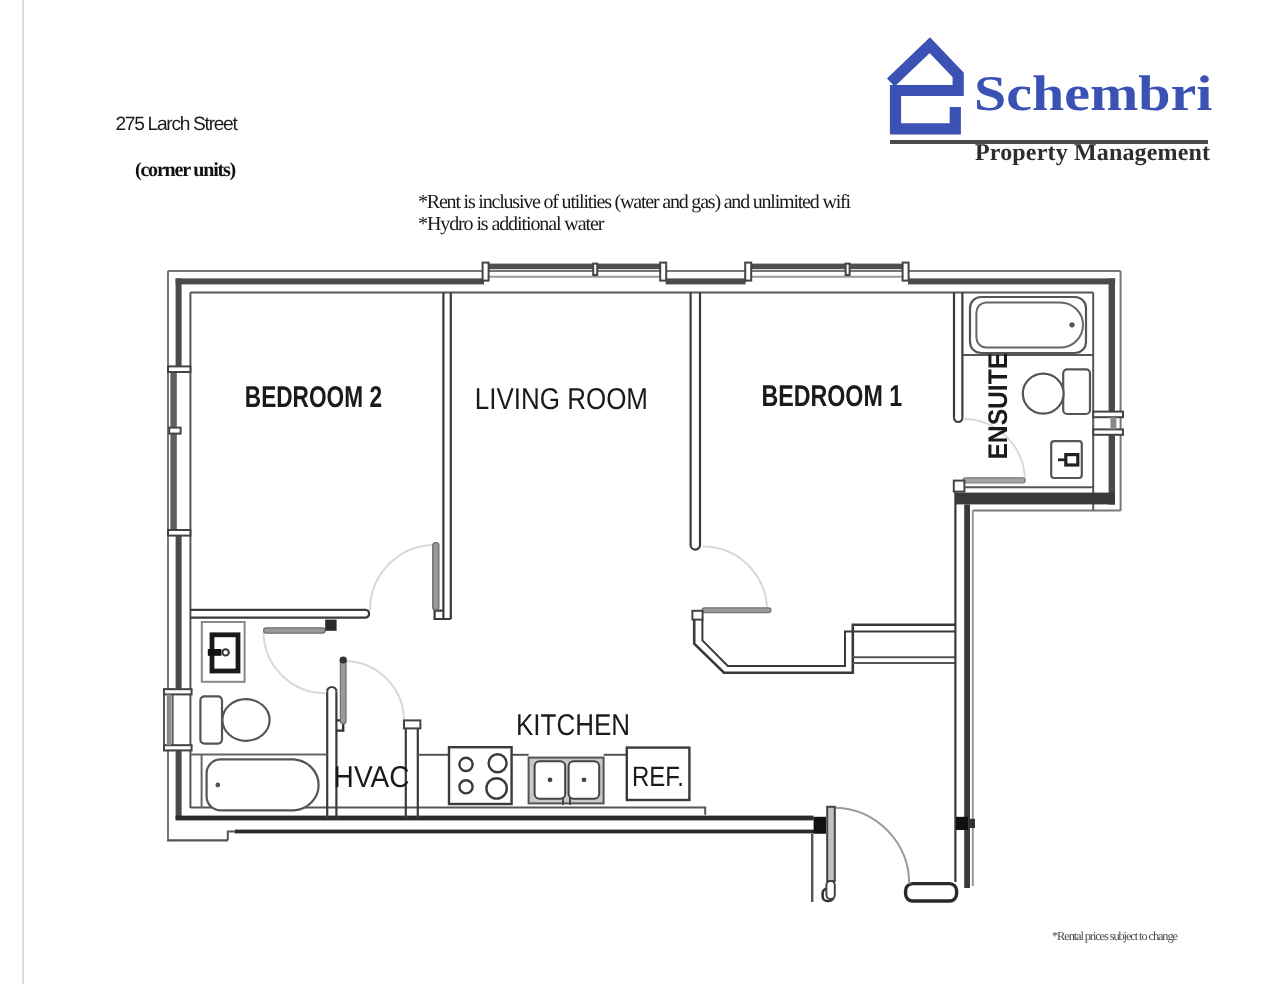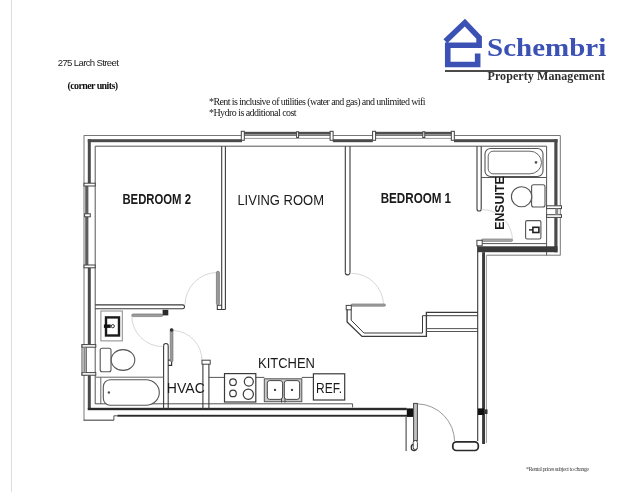--- a/index.html
+++ b/index.html
@@ -14,21 +14,21 @@
 
   <div class="abs" style="left:11px;top:0;width:1px;height:492px;background:#dcdcdc;"></div>
 
   <div class="abs" style="left:0;top:56.5px;width:176px;text-align:center;font-size:9.6px;letter-spacing:-0.65px;color:#1c1c1c;">275 Larch Street</div>
 
 
   <div class="abs serif" style="left:0;top:80.4px;width:185px;text-align:center;font-size:10px;letter-spacing:-0.6px;font-weight:bold;color:#111;">(corner units)</div>
 
   <div class="abs serif" style="left:209px;top:95.5px;font-size:10px;letter-spacing:-0.6px;color:#1a1a1a;">*Rent is inclusive of utilities (water and gas) and unlimited wifi</div>
 
-  <div class="abs serif" style="left:209px;top:106.5px;font-size:10px;letter-spacing:-0.55px;color:#1a1a1a;">*Hydro is additional cost</div>
+  <div class="abs serif" style="left:209px;top:106.5px;font-size:10px;letter-spacing:-0.55px;color:#1a1a1a;">*Hydro is additional water</div>
 
   <div class="abs serif" style="left:526px;top:465px;font-size:6.2px;letter-spacing:-0.55px;color:#4a4a4a;">*Rental prices subject to change</div>
 
   <svg class="abs" style="left:438px;top:12px;" width="50" height="62" viewBox="0 0 50 62">
     <path d="M 7.4,29.25 L 26.9,10.6 L 41.1,25.5 L 41.1,33.25 L 9.75,33.25 L 9.75,52.45 L 39.65,52.45 L 39.65,41.5" fill="none" stroke="#3b51b4" stroke-width="5.6" stroke-linejoin="miter"></path>
   </svg>
 
   <div class="abs serif" style="left:486.5px;top:33.5px;font-size:25px;font-weight:bold;color:#3b51b4;transform:scaleX(1.16);transform-origin:0 0;">Schembri</div>
 
   <div class="abs serif" style="left:487.5px;top:57px;font-size:12px;font-weight:bold;color:#2e2e2e;letter-spacing:0.08px;margin-top:12px;">Property Management</div>

